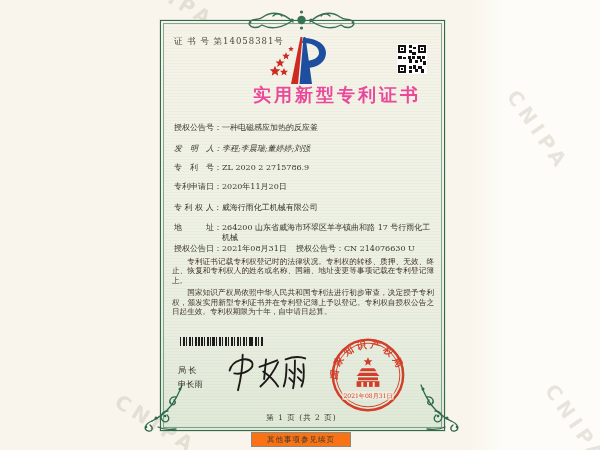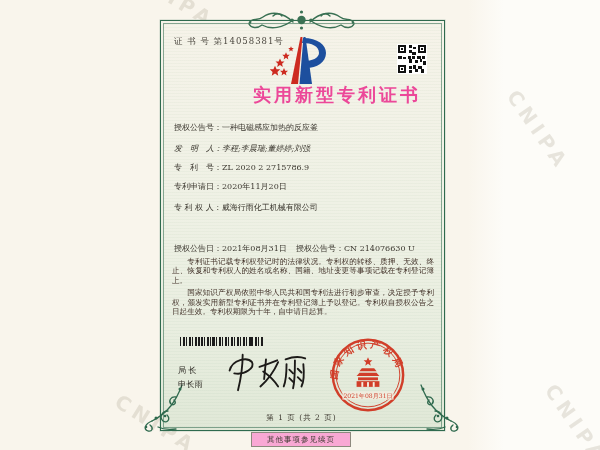--- a/index.html
+++ b/index.html
@@ -58,21 +58,21 @@
   .signature{left:64px;top:330px;width:84px;height:44px;}
   .seal{left:170px;top:317px;width:76px;height:76px;z-index:5;mix-blend-mode:multiply;opacity:.95;}
   .page-ind{left:0;top:393px;width:283px;text-align:center;font-size:7.5px;color:#3c382f;letter-spacing:1px;}
   
   .top-orn{left:83px;top:-13px;width:117px;height:28px;}
   .corner{width:46px;height:50px;}
   .corner-bl{left:-22px;top:363px;}
   .corner-br{left:259px;top:363px;transform:scaleX(-1);}
   
   .footer-note{left:251px;top:432px;width:98px;height:13px;z-index:4;
-    border:.8px solid #8d897e;background:#f9a8d4;text-align:center;
+    border:.8px solid #8d897e;background:#f97316;text-align:center;
     font-size:7.5px;line-height:13px;color:#3c382f;letter-spacing:1px;}
 </style>
 </head>
 <body>
 
 <div class="abs wm-layer">
   <span class="wm wm1">CNIPA</span>
   <span class="wm wm2">CNIPA</span>
   <span class="wm wm3">CNIPA</span>
   <span class="wm wm4">CNIPA</span>
@@ -212,20 +212,24 @@
     <span class="val">ZL 2020 2 2715786.9</span>
   </div>
   <div class="row r4">
     <span class="lab">专利申请日：</span>
     <span class="val">2020年11月20日</span>
   </div>
   <div class="row r5">
     <span class="lab">专 利 权 人：</span>
     <span class="val">威海行雨化工机械有限公司</span>
   </div>
+  <div class="row r6">
+    <span class="lab">地　　　址：</span>
+    <span class="val">264200 山东省威海市环翠区羊亭镇曲和路 17 号行雨化工机械</span>
+  </div>
   <div class="row r7">
     <span class="g1">
       <span class="lab">授权公告日：</span>
       <span class="val">2021年08月31日</span>
     </span>
     <span class="g2">
       <span class="lab">授权公告号：</span>
       <span class="val">CN 214076630 U</span>
     </span>
   </div>

